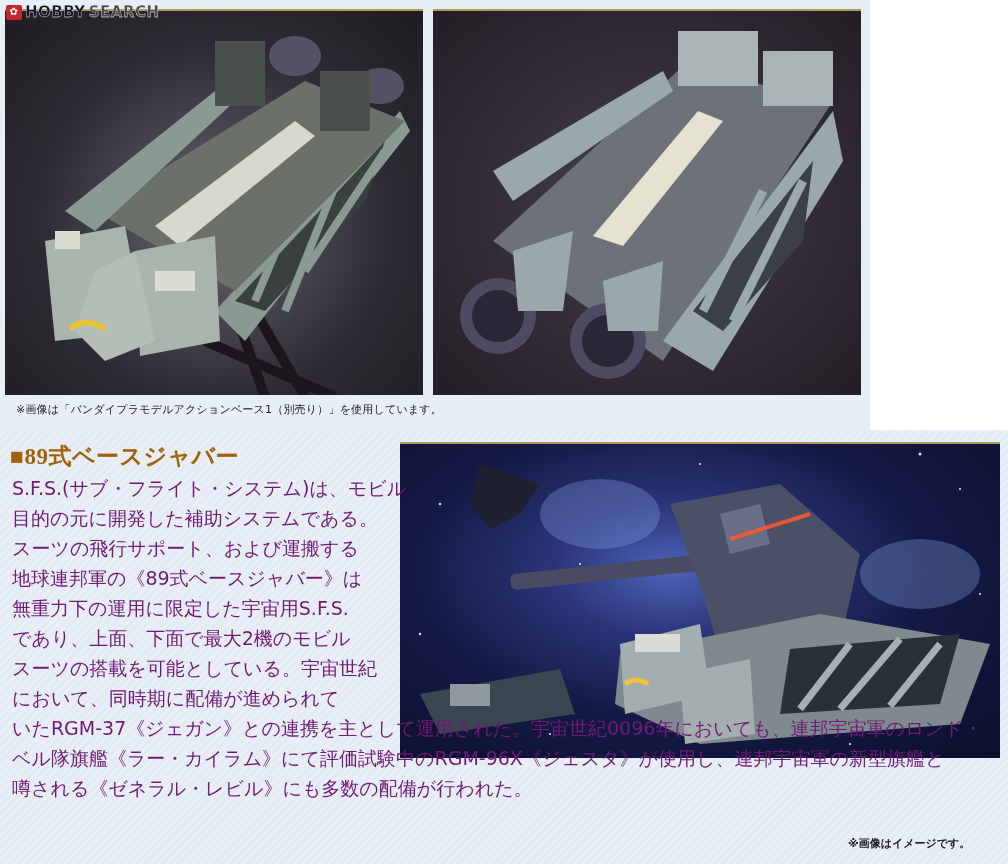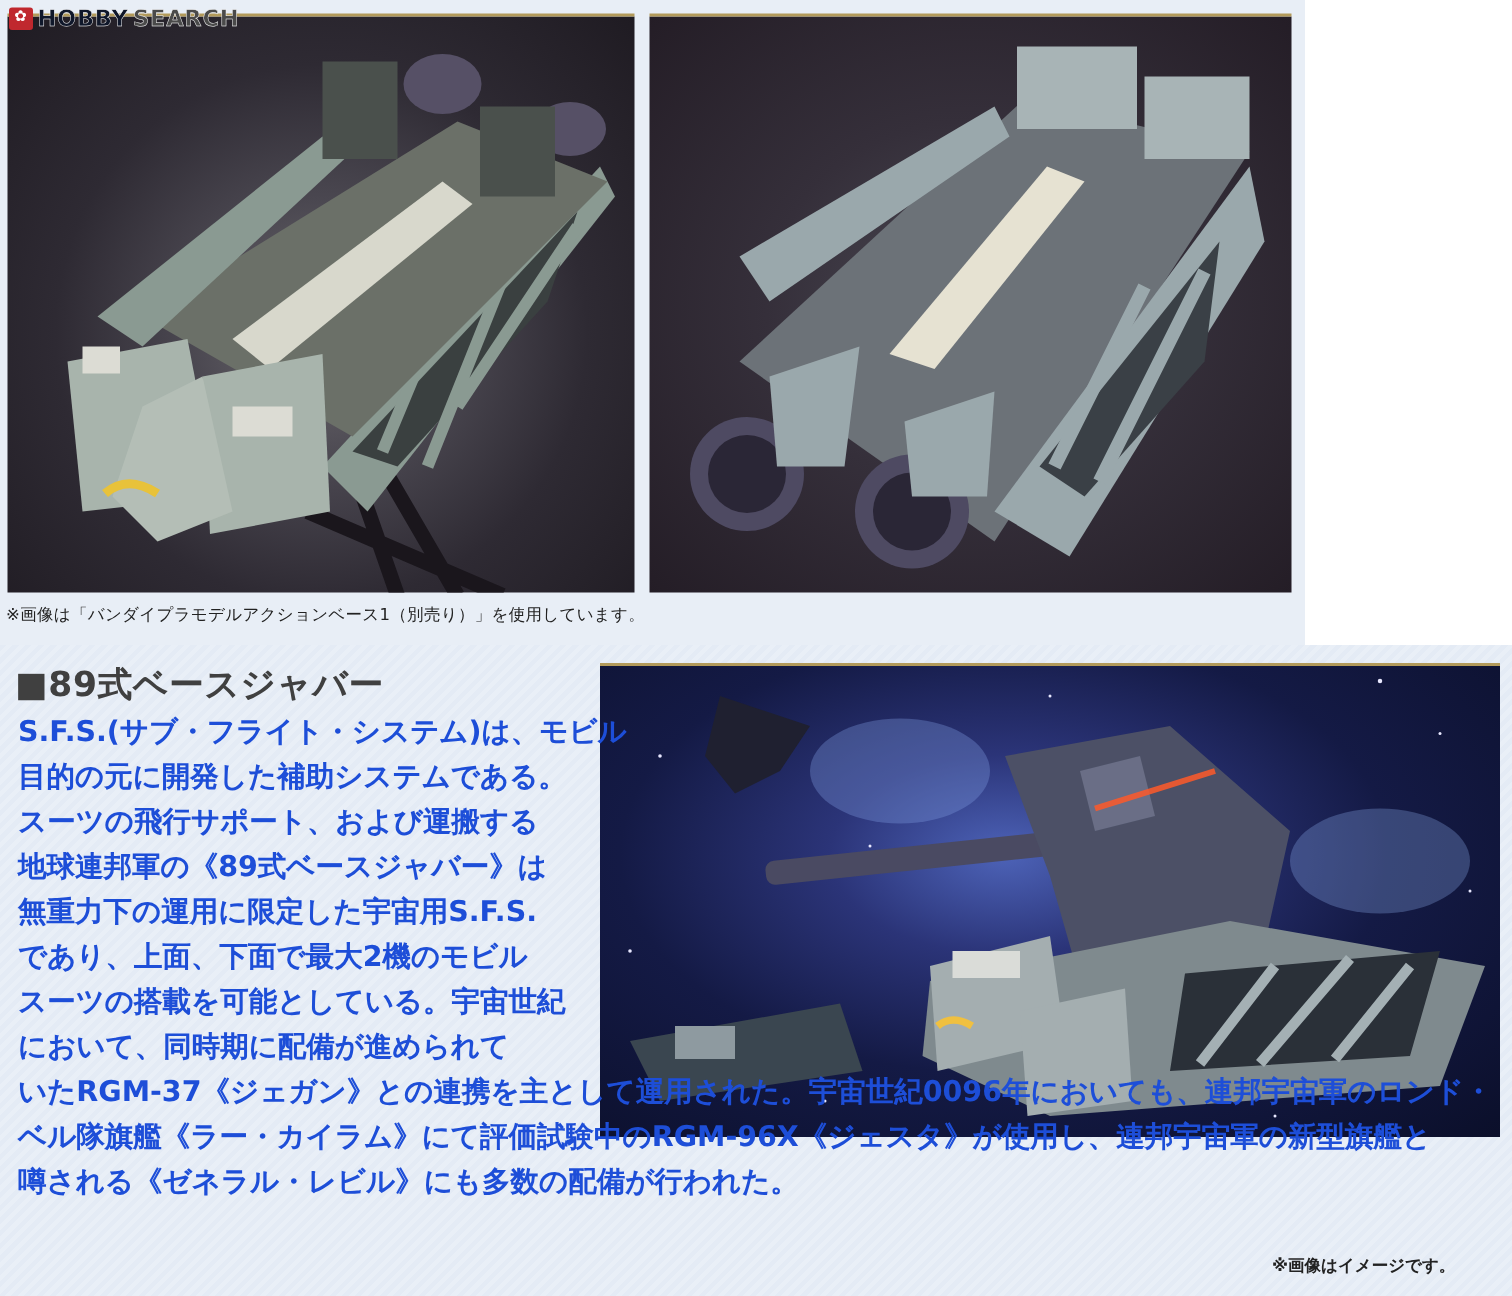--- a/index.html
+++ b/index.html
@@ -45,30 +45,30 @@
     letter-spacing: 0.5px; z-index: 5;
   }
   .logo-mark {
     width: 16px; height: 15px; background: #c0282e; border-radius: 2px;
     display: inline-flex; align-items: center; justify-content: center;
     color: #fff; font-size: 10px; line-height: 1;
   }
   .logo-hobby { color: #0f172a; -webkit-text-stroke: 0.3px #fff; }
   .logo-search { color: #4a4a4a; text-align: center; -webkit-text-stroke: 0.3px #fff; }
   .caption-top {
-    position: absolute; left: 4px; top: 402px;
+    position: absolute; left: 16px; top: 402px;
     font-size: 11px; color: #222; letter-spacing: 0.2px;
   }
   .heading {
     position: absolute; left: 10px; top: 441px;
-    font-size: 23px; font-weight: bold; color: #404040; letter-spacing: 0.5px;
+    font-size: 23px; font-weight: bold; color: #a16207; letter-spacing: 0.5px; font-family: Liberation Serif, serif;
   }
   .body-text {
     position: absolute; left: 12px; top: 473px;
-    font-size: 19px; line-height: 30px; color: #1d4ed8; font-weight: bold;
+    font-size: 19px; line-height: 30px; color: #701a75;
   }
   .body-text .ln { display: block; white-space: nowrap; }
   .caption-bottom {
     position: absolute; left: 848px; top: 836px;
     font-size: 11px; color: #222; font-weight: bold;
   }
 </style>
 </head>
 <body>
 

